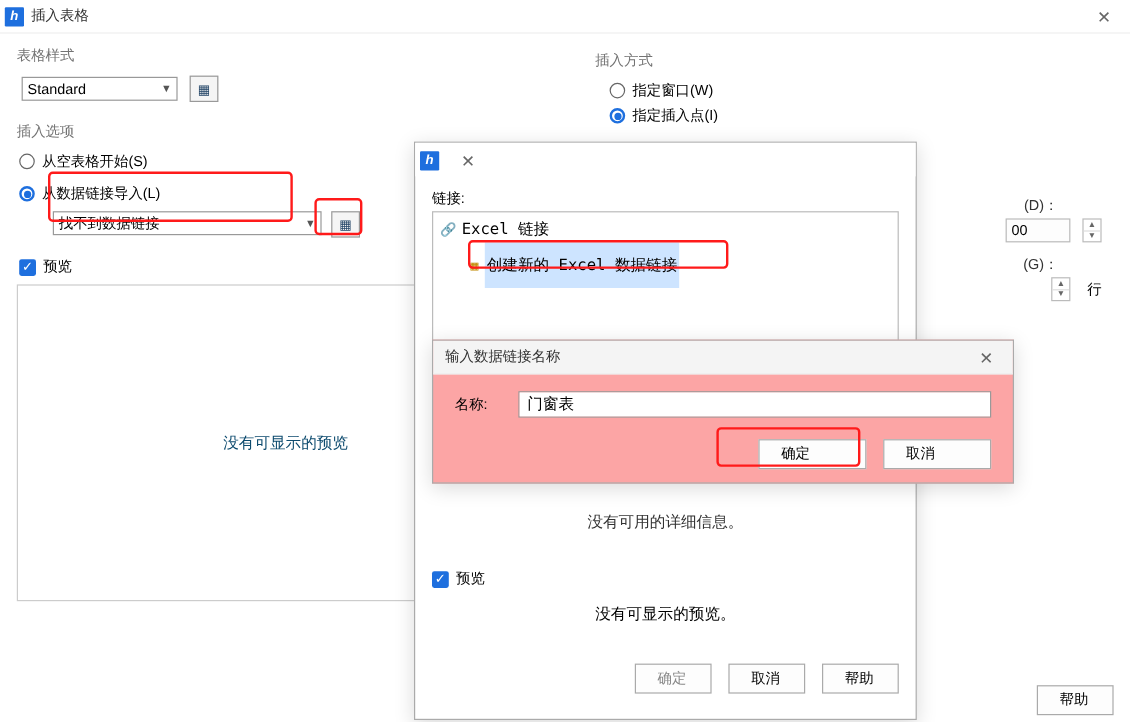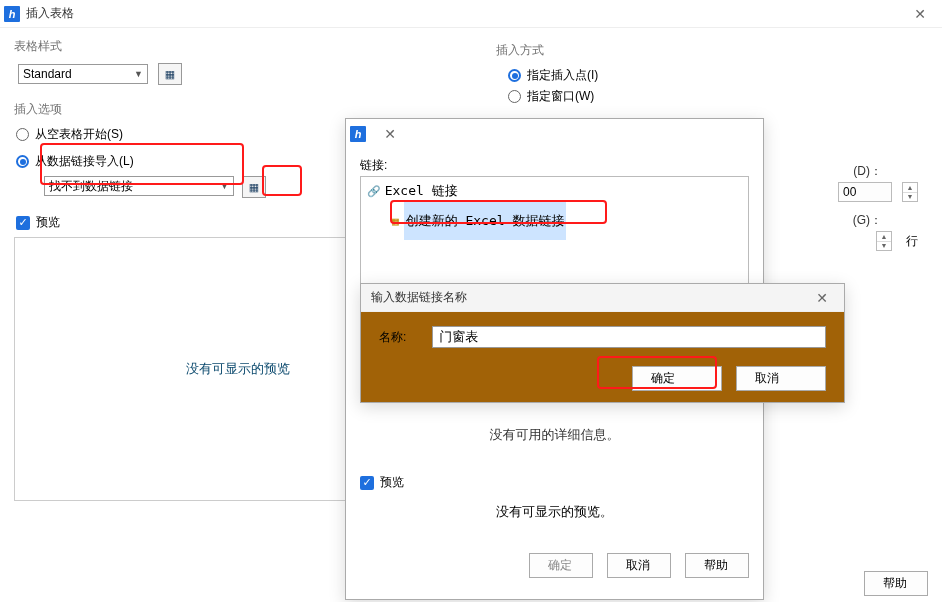--- a/index.html
+++ b/index.html
@@ -27,21 +27,21 @@
     .radio { width: 13px; height: 13px; border: 1px solid #666; border-radius: 50%; display: inline-flex; align-items:center; justify-content:center; flex-shrink:0; }
     .radio.checked-blue { border-color: #1e6fde; border-width: 2px; }
     .radio.checked-blue::after { content:''; width:6px; height:6px; background:#1e6fde; border-radius:50%; }
 
     .highlight-red { border: 2.5px solid #ff1a1a; border-radius: 4px; }
 
     .import-group { position: relative; padding: 2px 0; }
     .import-highlight { position: absolute; left: 26px; top: -4px; width: 204px; height: 42px; pointer-events: none; }
 
     .datalink-row { display:flex; align-items:center; gap:8px; margin-left: 30px; margin-top: 4px; }
-    .datalink-select { width: 190px; }
+    .datalink-select { width: 224px; }
     .datalink-btn-hl { position: absolute; left: 248px; top: 18px; width: 40px; height: 31px; pointer-events:none; }
     .datalink-btn { margin-top: 2px; }
 
     .checkbox-row { display:flex; align-items:center; gap:6px; margin: 6px 2px; }
     .checkbox { width:14px; height:14px; background:#1e6fde; border-radius:2px; display:inline-flex; align-items:center; justify-content:center; color:#fff; font-size:11px; flex-shrink:0;}
 
     .preview-box { border: 1px solid #ccc; width: 448px; height: 264px; margin-top: 4px; display:flex; align-items:center; justify-content:center; color:#0c4a6e; font-size:13px; }
 
     .right-col .group-heading { margin-top: 4px; }
     .radio-group-right { margin-left: 10px; margin-bottom: 16px; }
@@ -68,21 +68,21 @@
     .tree-icon2 { color:#c08a00; background:#fff; font-size:11px; padding:0 1px;}
     .tree-hl { position:absolute; left: 29px; top: 23px; width: 217px; height: 24px; pointer-events:none;}
     .tree-sel { background: #cde4ff; padding: 10px 2px;}
 
     .dlg2 .no-details { text-align:center; color:#333; margin: 20px 0 30px; font-size:13px;}
     .dlg2 .preview-label { margin-left: 0; }
     .dlg2 .preview-text { text-align:center; margin: 12px 0 26px; font-size:13px;}
     .dlg2-footer { display:flex; justify-content:flex-end; gap: 14px; padding: 0 14px 10px;}
 
     
-    .dlg3 { left: 360px; top: 283px; width: 485px; height: 120px; background:#a16207;}
+    .dlg3 { left: 360px; top: 283px; width: 485px; height: 120px; background:#fca5a5;}
     .dlg3 .titlebar { background:#f4f4f4; }
     .dlg3-body { padding: 14px 18px; }
     .name-row { display:flex; align-items:center; gap: 26px;}
     .name-input-wrap { flex:1; border:1px solid #999; padding:0;}
     .name-input2 { border:none; width:100%; height:20px; padding: 1px 6px; font-size:13px; font-family: SimSun, monospace; outline:none;}
     .dlg3-footer { display:flex; justify-content:flex-end; gap: 14px; padding: 4px 18px 10px; position: relative;}
     .ok-hl { position:absolute; left: 236px; top: -6px; width: 120px; height: 33px; pointer-events:none; }
     .dlg3 .btn { min-width: 90px; }
   </style>
 </head>
@@ -138,26 +138,26 @@
       </div>
       <div class="preview-box">
         <span>没有可显示的预览</span>
       </div>
     </div>
 
     <div class="right-col">
       <div class="group-heading">插入方式</div>
       <div class="radio-group-right">
         <div class="radio-row">
+          <span class="radio"></span>
+          <span>指定窗口(W)</span>
+        </div>
+        <div class="radio-row">
           <span class="radio checked-blue"></span>
           <span>指定插入点(I)</span>
-        </div>
-        <div class="radio-row">
-          <span class="radio"></span>
-          <span>指定窗口(W)</span>
         </div>
       </div>
 
       <div style="height:34px;"></div>
       <div class="param-row" style="justify-content:flex-end; padding-right:46px;">
         <span class="param-label-tail">(D)：</span>
       </div>
       <div class="param-row" style="justify-content:flex-end; padding-right:10px; margin-top:-6px;">
         <input class="num-input" value="00" style="">
         <div class="spinner">

